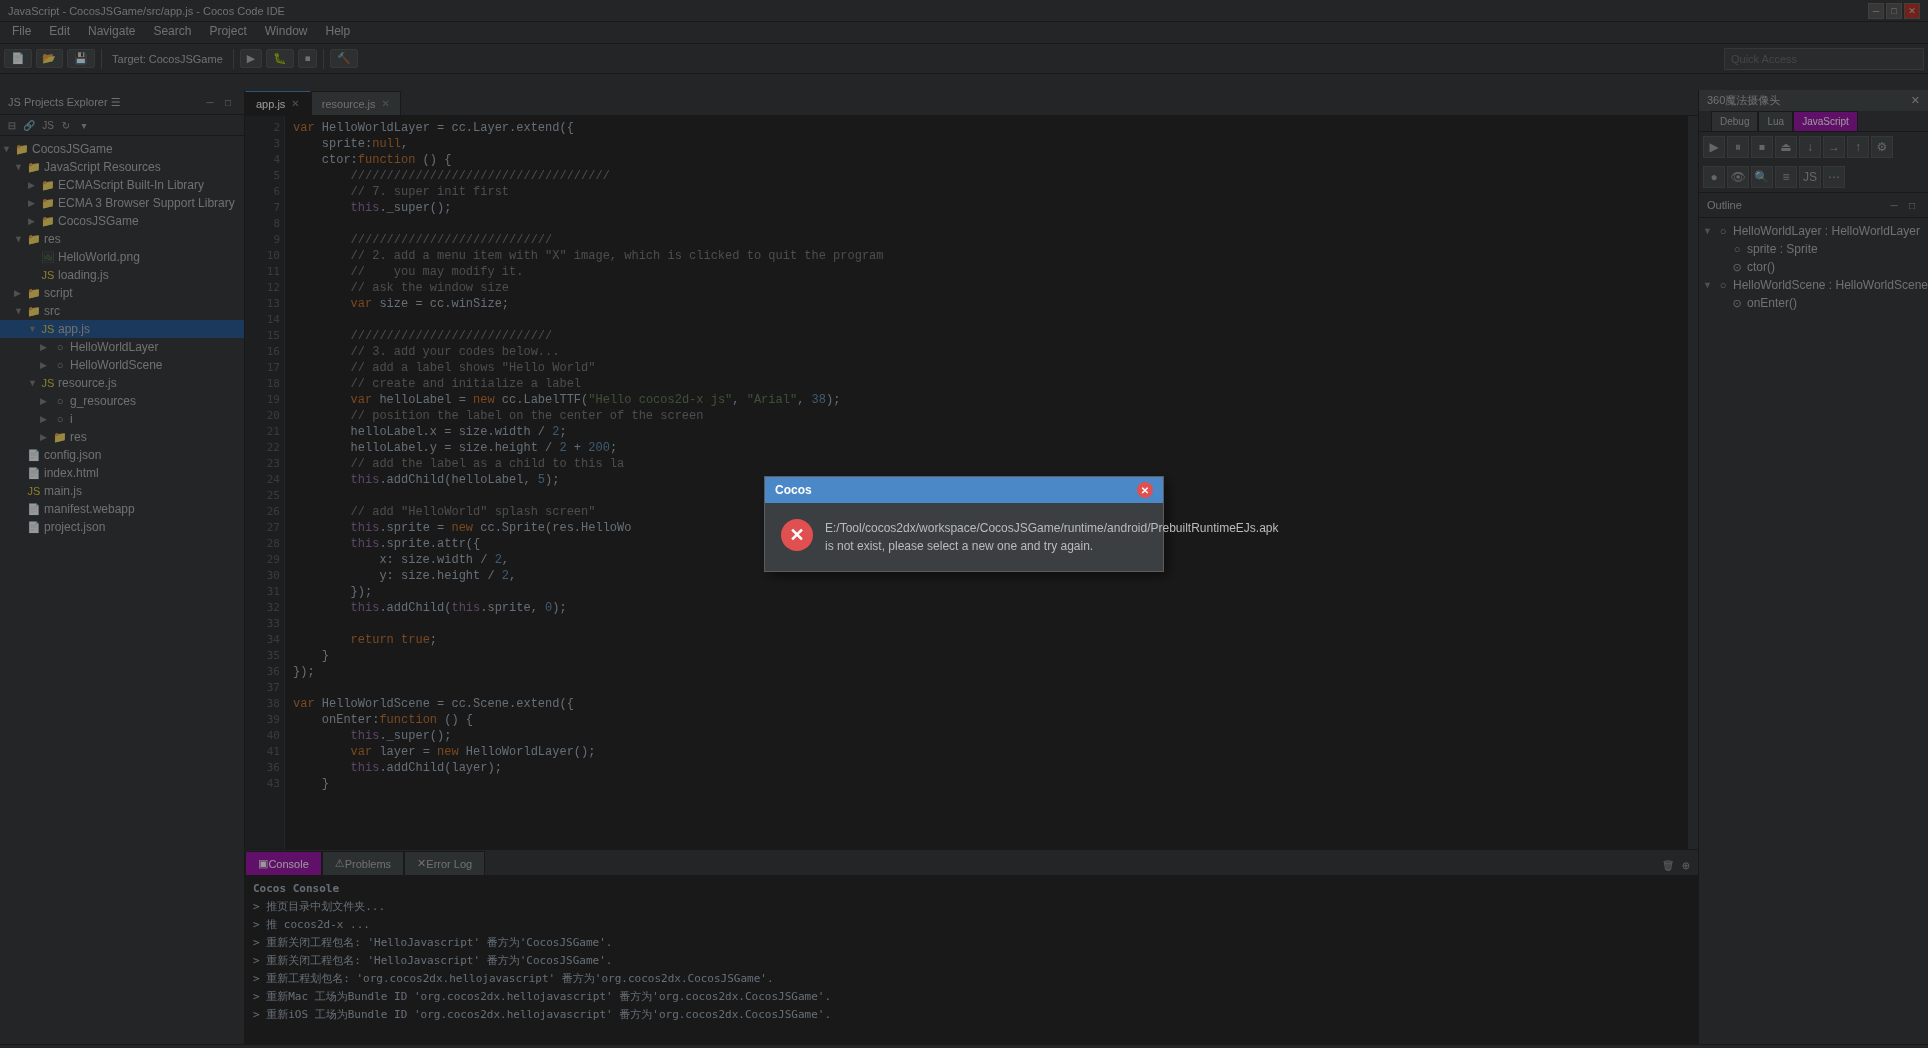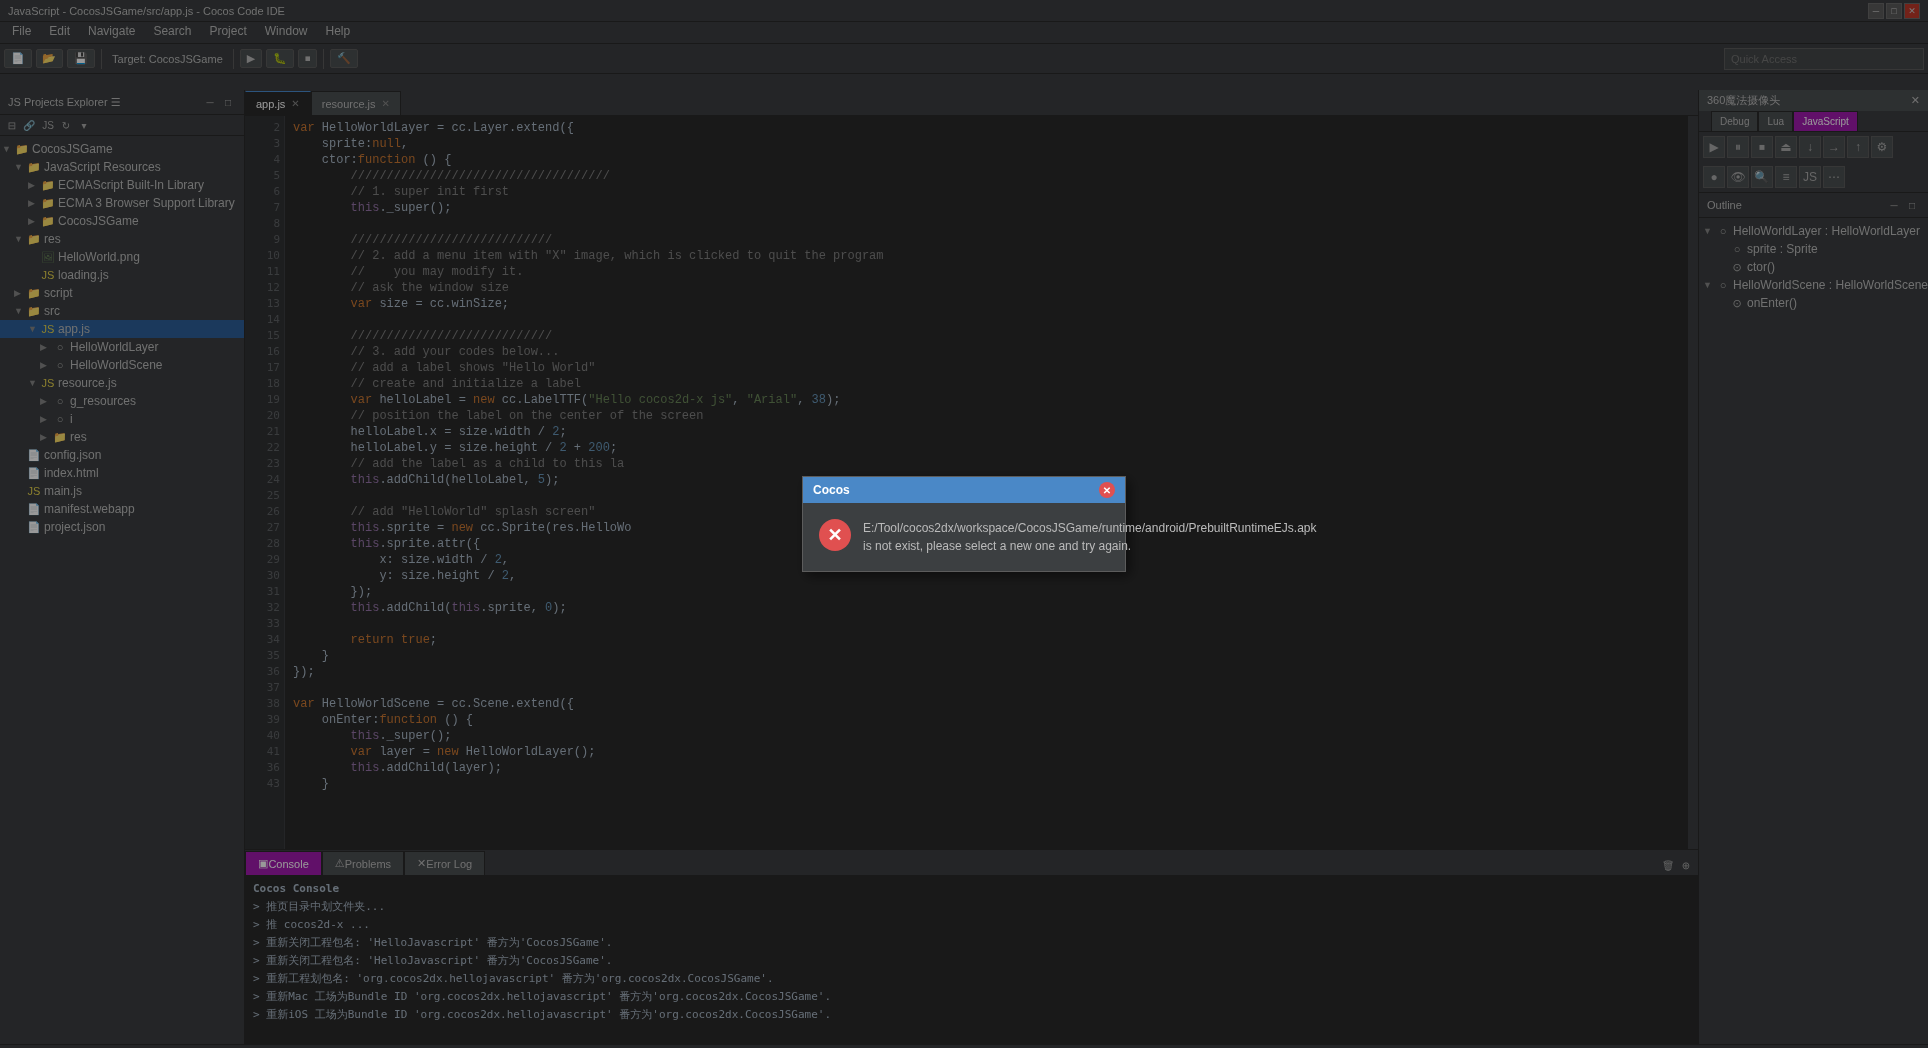--- a/index.html
+++ b/index.html
@@ -257,21 +257,21 @@
       top: 0; left: 0; right: 0; bottom: 0;
       background: rgba(0,0,0,0.4);
       display: flex;
       align-items: center;
       justify-content: center;
       z-index: 1000;
     }
     .modal-dialog {
       background: #3c3f41;
       border: 1px solid #5c5c5c;
-      width: 324px;
+      width: 400px;
       box-shadow: 4px 4px 12px rgba(0,0,0,0.5);
     }
     .modal-title-bar {
       background: #4a88c7;
       padding: 5px 10px;
       display: flex;
       align-items: center;
       justify-content: space-between;
       font-size: 12px;
       color: white;
@@ -572,21 +572,21 @@
           <div>39</div>
           <div>40</div>
           <div>41</div>
         <div>36</div>
           <div>43</div>
       </div>
       <div class="code-content"><span class="kw-var">var</span> HelloWorldLayer = cc.Layer.extend({
     sprite:<span class="kw-var">null</span>,
     ctor:<span class="kw-function">function</span> () {
         <span class="comment">////////////////////////////////////</span>
-        <span class="comment">// 1. super init first</span>
+        <span class="comment">// 7. super init first</span>
         <span class="kw-this">this</span>._super();
 
         <span class="comment">////////////////////////////</span>
         <span class="comment">// 2. add a menu item with "X" image, which is clicked to quit the program</span>
         <span class="comment">//    you may modify it.</span>
         <span class="comment">// ask the window size</span>
         <span class="kw-var">var</span> size = cc.winSize;
 
         <span class="comment">////////////////////////////</span>
         <span class="comment">// 3. add your codes below...</span>

